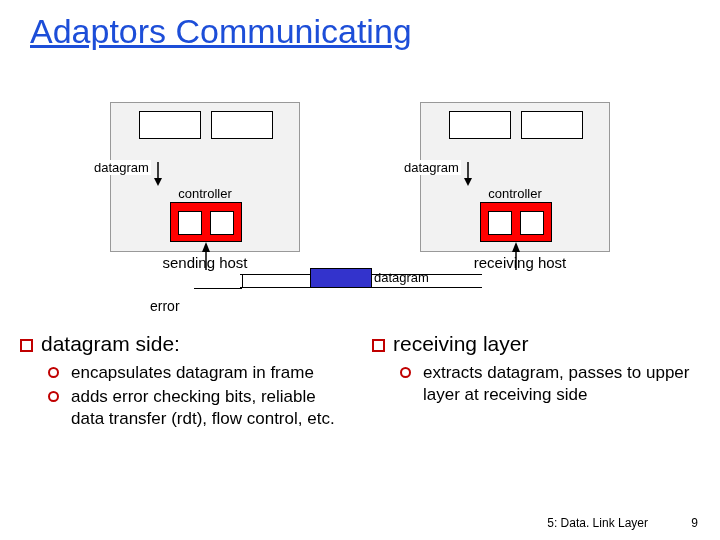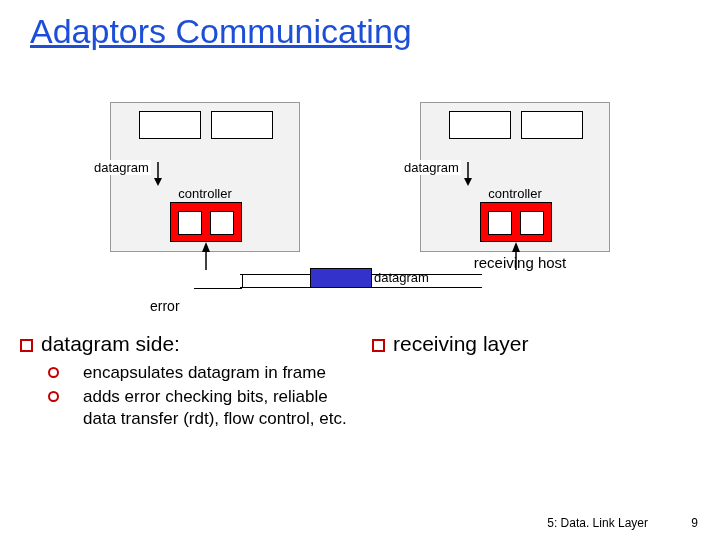--- a/index.html
+++ b/index.html
@@ -164,21 +164,21 @@
   }
   .sq {
     width: 13px; height: 13px;
     border: 2px solid #c00000;
     margin-top: 7px;
     flex: 0 0 auto;
   }
   .l2 {
     display: flex;
     align-items: flex-start;
-    gap: 24px;
+    gap: 12px;
     font-size: 17px;
     margin-left: 28px;
     margin-bottom: 2px;
     line-height: 1.28;
   }
   .circ {
     width: 11px; height: 11px;
     border: 2px solid #c00000;
     border-radius: 50%;
     margin-top: 5px;
@@ -217,20 +217,21 @@
   </svg>
   <div class="ctrl-lbl left">controller</div>
   <div class="card left">
     <div class="slot a"></div>
     <div class="slot b"></div>
   </div>
   <svg style="position:absolute;left:130px;top:140px" width="12" height="28">
     <line x1="6" y1="28" x2="6" y2="8" stroke="#000" stroke-width="1.5"></line>
     <polygon points="6,0 2,10 10,10" fill="#000"></polygon>
   </svg>
+  <div class="hostname left">sending host</div>
 
   <div class="hostbox right">
     <div class="top-rect a"></div>
     <div class="top-rect b"></div>
   </div>
   <div class="datagram-lbl dlbl-right">datagram</div>
   <svg style="position:absolute;left:392px;top:60px" width="12" height="24">
     <line x1="6" y1="0" x2="6" y2="18" stroke="#000" stroke-width="1.5"></line>
     <polygon points="6,24 2,16 10,16" fill="#000"></polygon>
   </svg>
@@ -266,17 +267,21 @@
     <div class="l2">
       <span class="circ"></span>
       <span>adds error checking bits, reliable data transfer (rdt), flow control, etc.</span>
     </div>
   </div>
   <div class="col">
     <div class="l1">
       <span class="sq"></span>
       <span>receiving layer</span>
     </div>
+    <div class="l2">
+      <span class="circ"></span>
+      <span>extracts datagram, passes to upper layer at receiving side</span>
+    </div>
   </div>
 </div>
 
 <div class="footer-left">5: Data. Link Layer</div>
 <div class="footer-right">9</div>
 
 </body></html>

